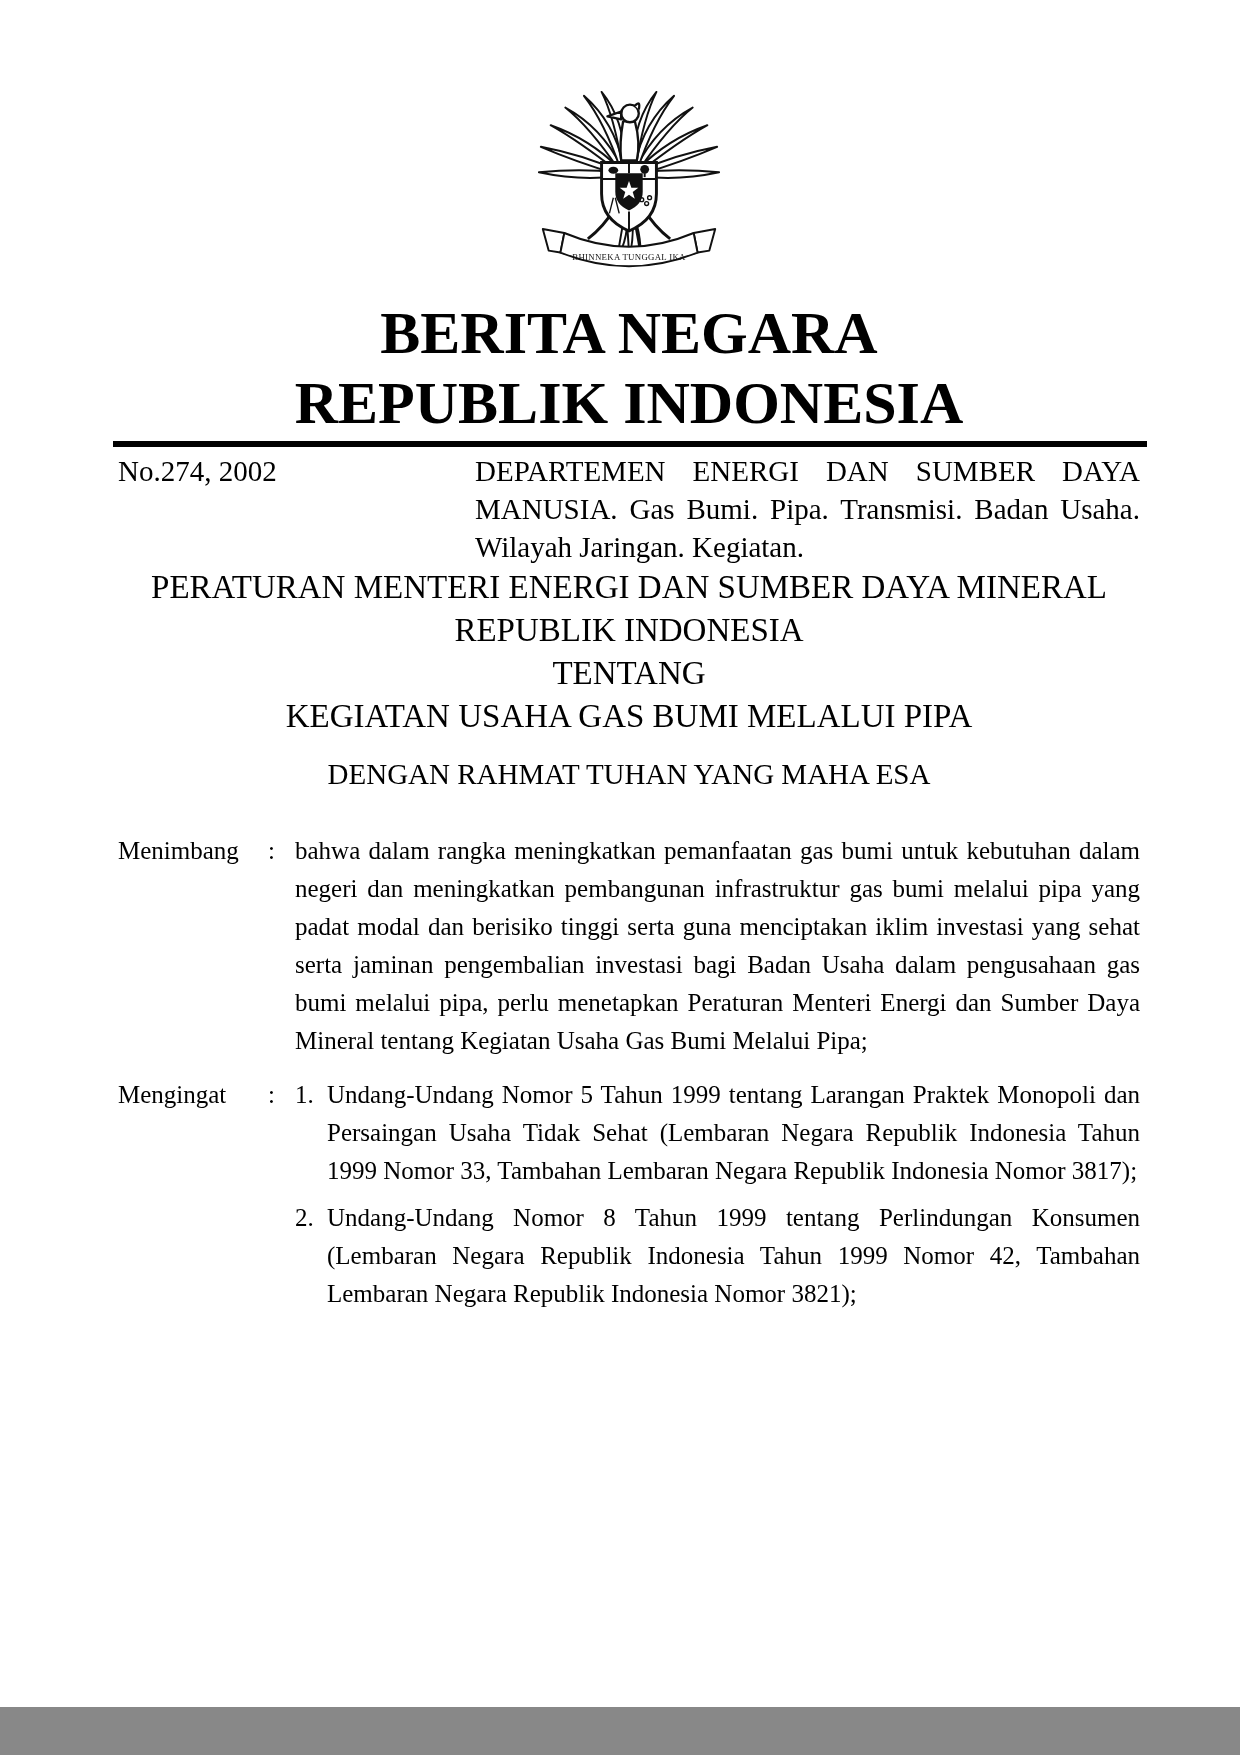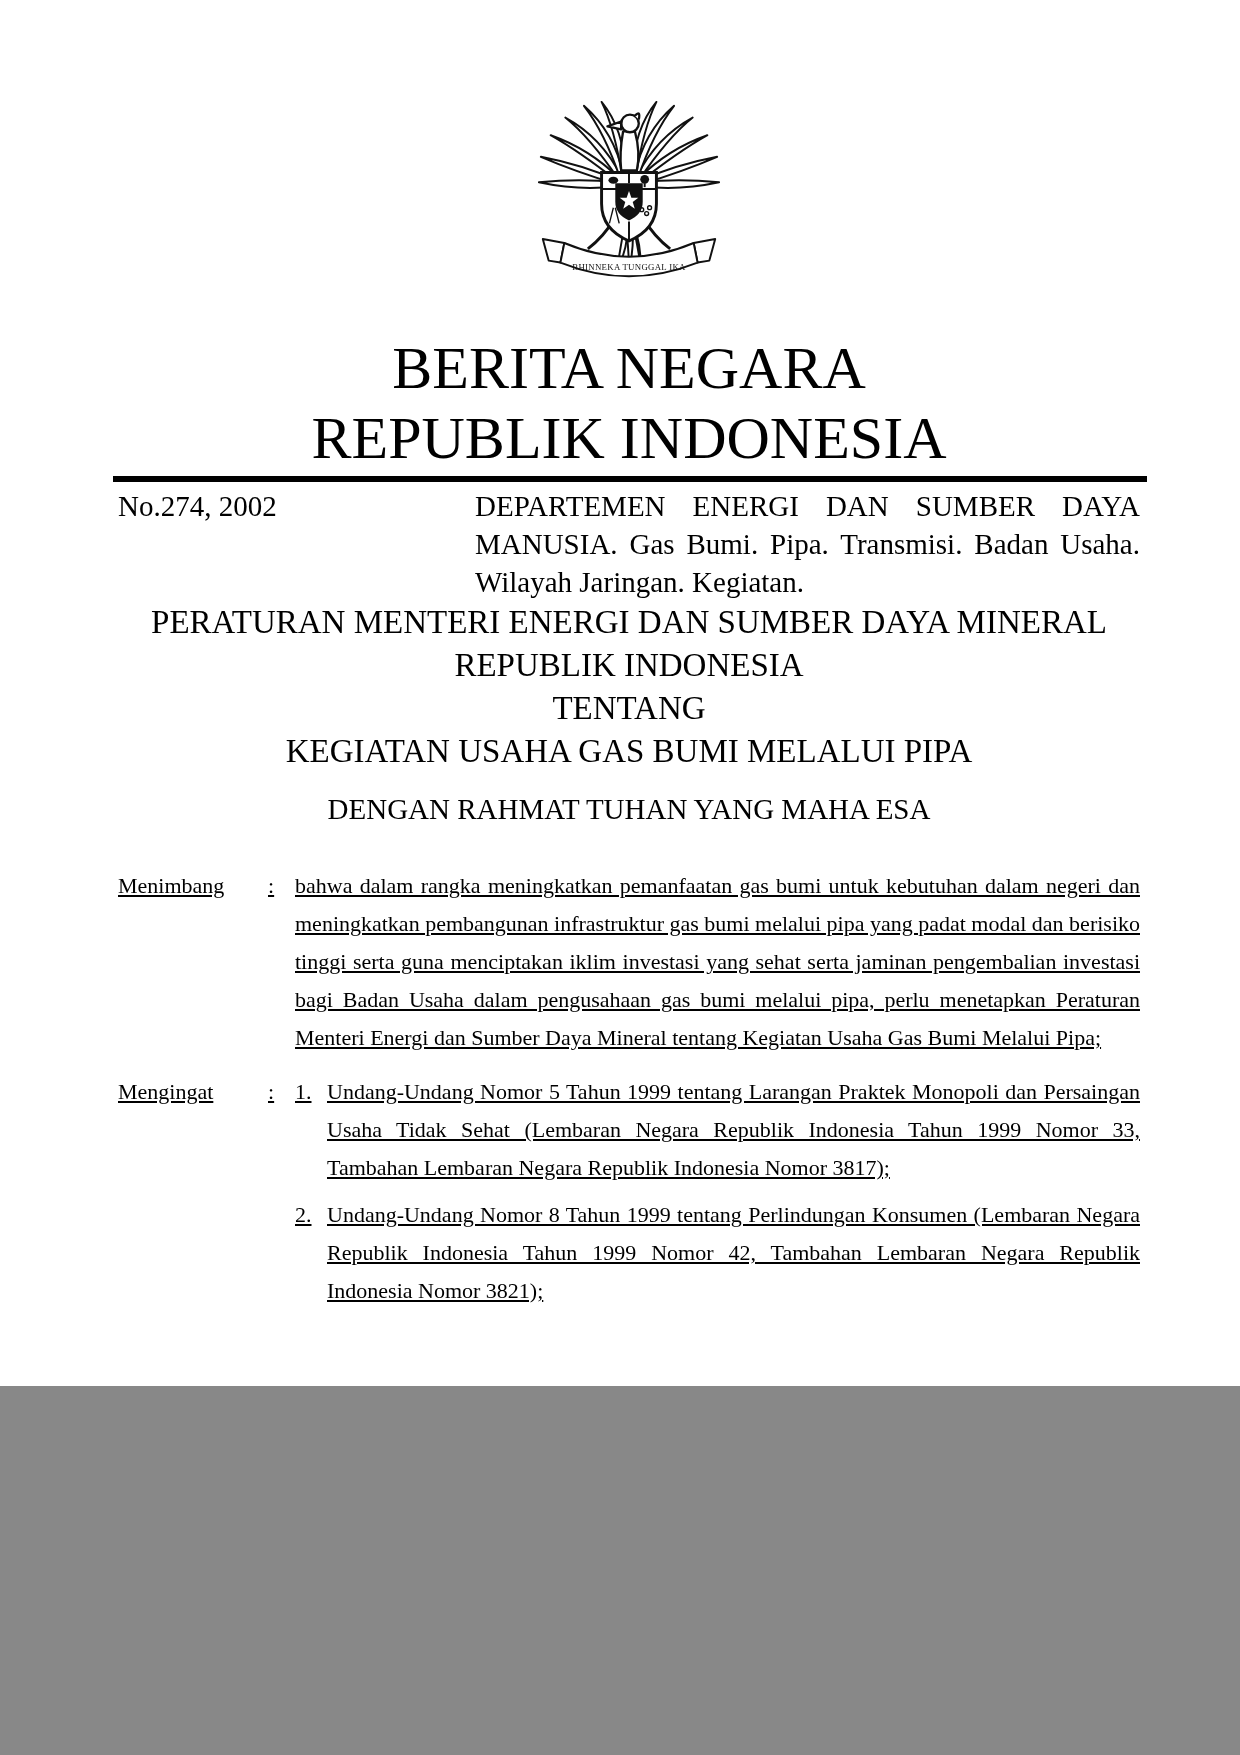--- a/index.html
+++ b/index.html
@@ -1,43 +1,43 @@
 <!DOCTYPE html>
 <html><head>
 <meta charset="utf-8">
 <style>
   html,body { margin:0; padding:0; background:#888; }
   .page {
-    width:1240px; height:1386px;
+    width:1240px; height:1707px;
     margin:0 auto;
     background:#ffffff; color:#000000;
     font-family:"Liberation Serif", serif;
     box-sizing:border-box;
-    padding:12px 100px 0 118px;
+    padding:2px 100px 0 118px;
     overflow:hidden;
     position:relative;
   }
   .emblem { width:196px; height:192px; margin:86px auto 0; }
   .emblem svg { display:block; width:100%; height:100%; }
 
-  .masthead { margin-top:43px; text-align:center; font-weight:normal;
+  .masthead { margin-top:18px; text-align:center; font-weight:bold;
               font-size:60px; line-height:70px; white-space:nowrap; }
 
   .rule { height:0; border-top:6px solid #000; width:1034px; margin:3px 0 0 -5px; }
 
   .gazette-row { display:flex; margin-top:5px; font-size:29px; line-height:38px; }
   .gazette-number { width:357px; flex:none; }
   .gazette-abstract { flex:1; text-align:justify; }
 
   .reg-title { font-size:33px; line-height:43px; text-align:center; }
   .invocation { margin-top:14px; font-size:29px; line-height:44px; text-align:center; }
   .authority  { margin-top:3px;  font-size:34px; line-height:43px; text-align:center;
                 letter-spacing:-1.5px; white-space:nowrap; }
 
-  .hang { display:flex; font-size:22px; line-height:38px;text-decoration:underline; }
+  .hang { display:flex; font-size:25px; line-height:38px; }
   .hang-menimbang { margin-top:36px; }
   .hang-mengingat { margin-top:16px; }
   .hang-label { width:150px; flex:none; }
   .hang-colon { width:27px; flex:none; }
   .hang-body  { flex:1; text-align:justify; }
 
   .list-item { display:flex; }
   .list-item.second { margin-top:9px; }
   .li-num  { width:32px; flex:none; }
   .li-text { flex:1; text-align:justify; }

